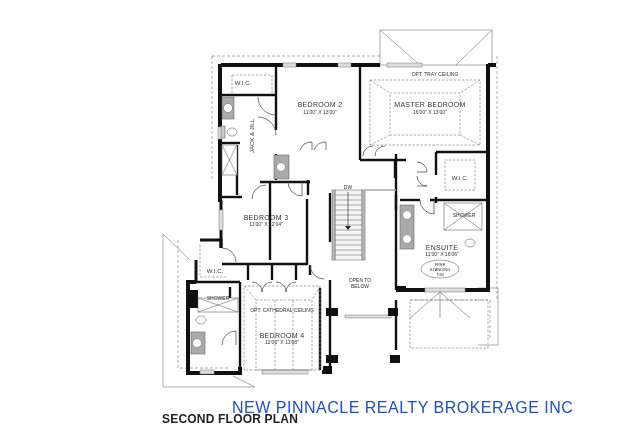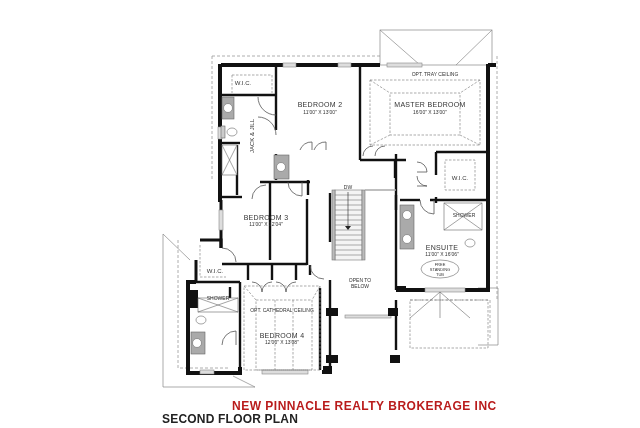--- a/index.html
+++ b/index.html
@@ -3,21 +3,21 @@
 <meta charset="utf-8">
 <style>
   html, body { margin:0; padding:0; background:#ffffff; }
   body { width:640px; height:428px; overflow:hidden; position:relative; font-family:"Liberation Sans", sans-serif; }
   #plan { position:absolute; left:0; top:0; width:640px; height:428px; }
   .lbl { position:absolute; font-family:"Liberation Sans", sans-serif; color:#333; text-align:center; white-space:nowrap; line-height:1; }
   .room { font-size:7px; letter-spacing:0.3px; }
   .dim { font-size:5px; }
   .small { font-size:5px; }
   .caption { position:absolute; left:162px; top:412px; font-size:12px; font-weight:bold; color:#222; letter-spacing:0.2px; }
-  .watermark { position:absolute; left:232px; top:399px; font-size:12px; font-weight:bold; color:#b91c1c; letter-spacing:0.5px; white-space:nowrap; }
+  .watermark { position:absolute; left:232px; top:399px; font-size:16px; font-weight:normal; color:#1d4ed8; letter-spacing:0.5px; white-space:nowrap; }
 </style>
 </head>
 <body>
 
 <svg id="plan" viewBox="0 0 640 428" xmlns="http://www.w3.org/2000/svg">
 
   <g fill="none" stroke="#999" stroke-width="0.8" stroke-dasharray="3,2">
     <polyline points="212,56 212,180"></polyline>
     <polyline points="212,56 380,56"></polyline>
     <polyline points="497,56 497,300"></polyline>

